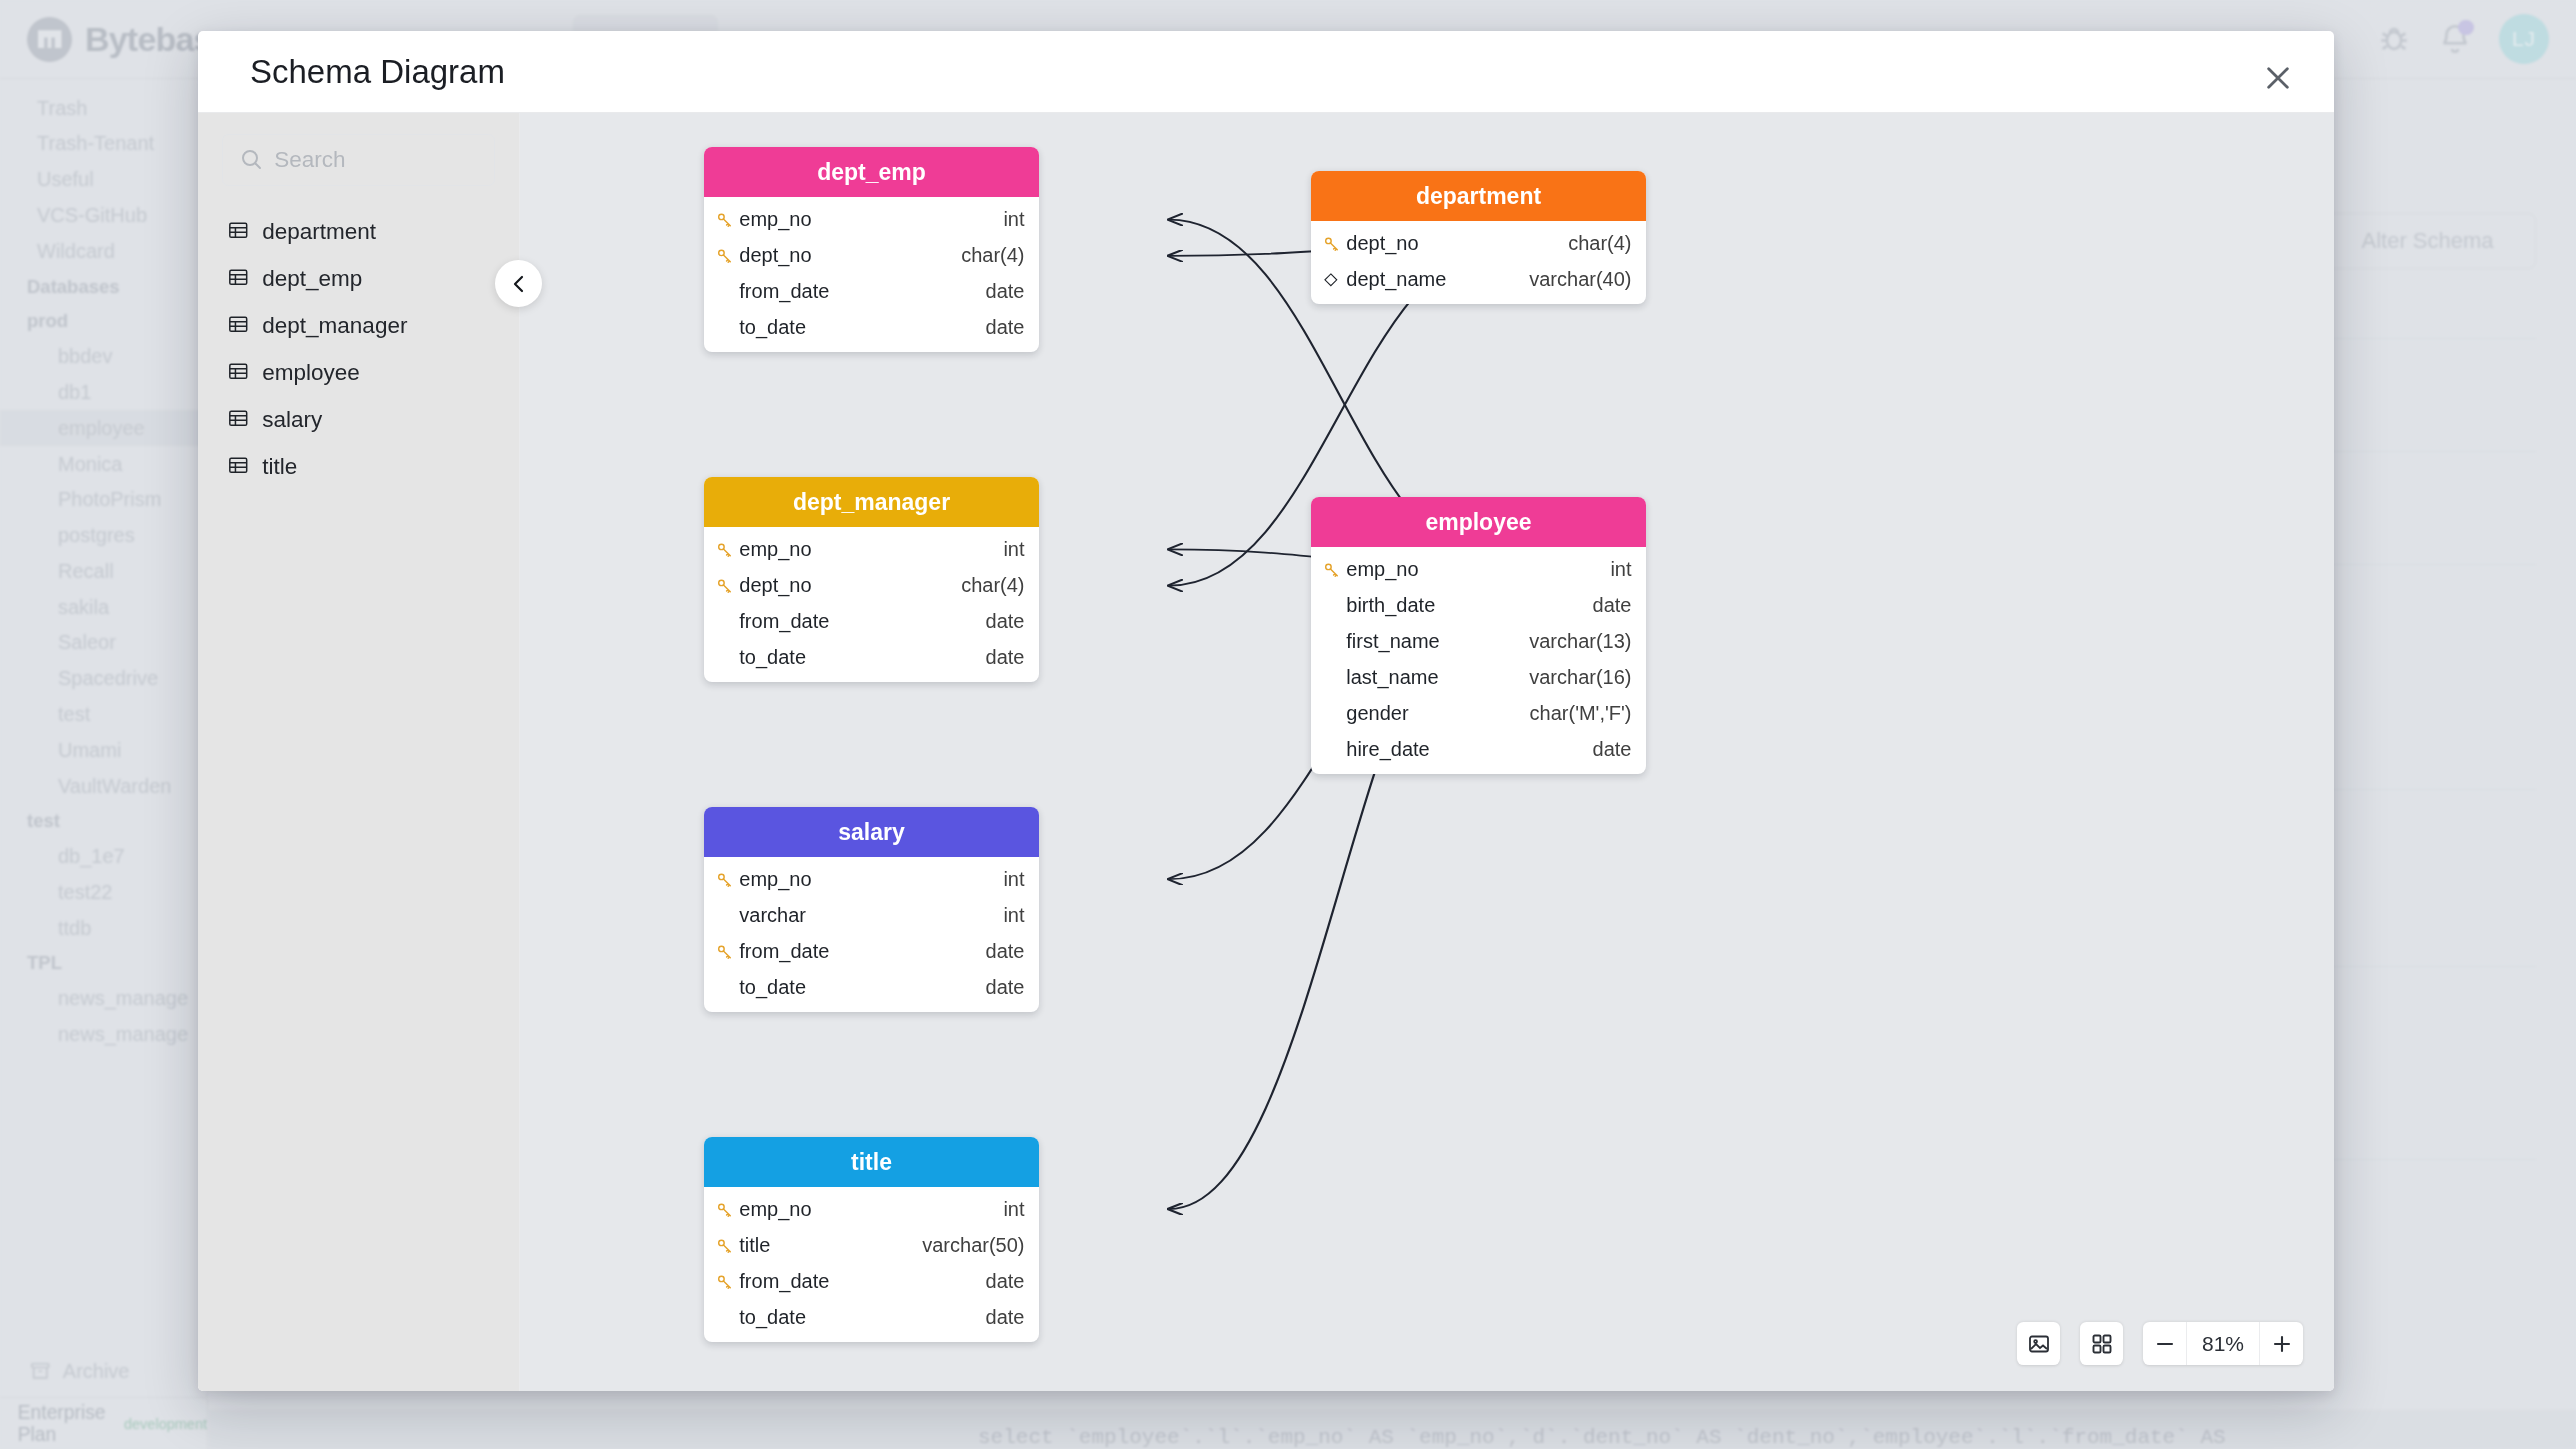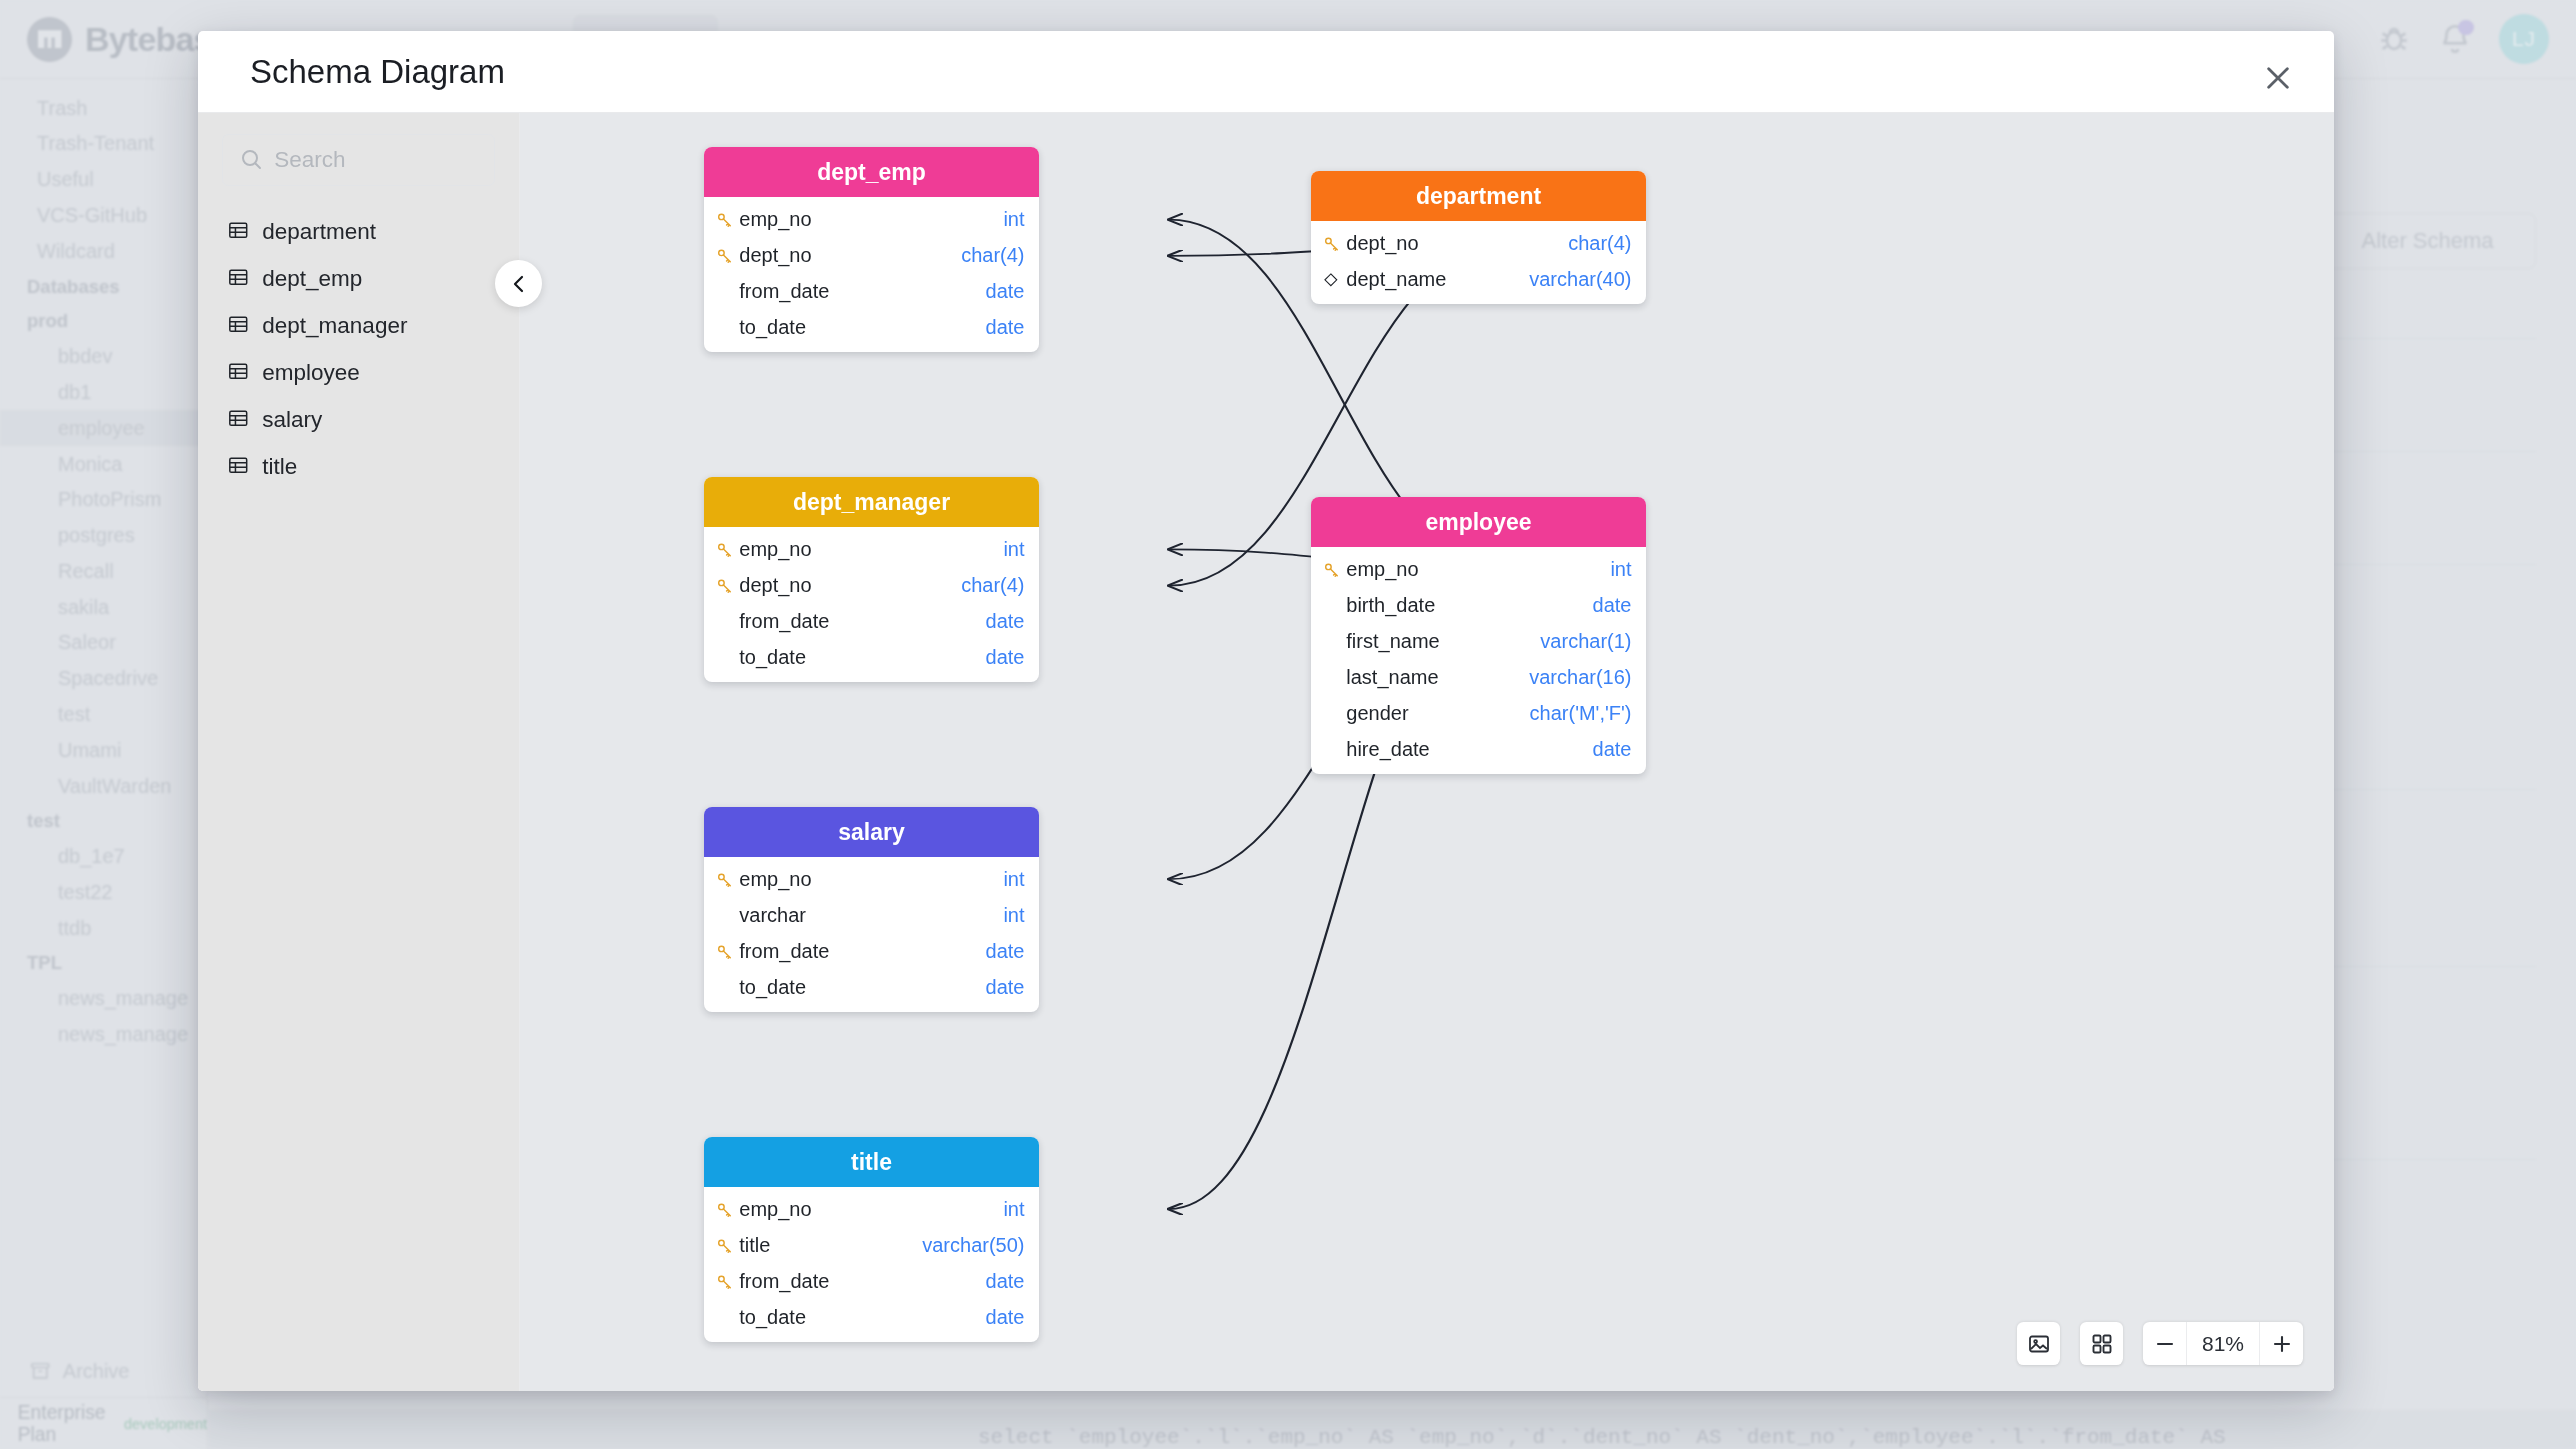--- a/index.html
+++ b/index.html
@@ -163,21 +163,21 @@
     height: 50px; display: flex; align-items: center; justify-content: center;
     color: #fff; font-size: 23px; font-weight: 700;
   }
   .node-body { padding: 4.8px 0 6.4px 0; }
   .col-row {
     display: flex; align-items: center;
     height: 36px; padding: 0 14.5px 0 11.3px; justify-content: center;
   }
   .col-icon { width: 24px; min-width: 24px; display: flex; align-items: center; }
   .col-name { font-size: 20px; color: #1f2329; }
-  .col-type { margin-left: auto; font-size: 20px; color: #3b82f6; }
+  .col-type { margin-left: auto; font-size: 20px; color: #404040; }
 
   
   #canvas-toolbar {
     position: absolute; right: 31px; bottom: 27px;
     display: flex; align-items: center; gap: 20px; z-index: 8;
   }
   .tool-btn {
     width: 43px; height: 43px; background: #fff; border-radius: 6.4px;
     display:flex; align-items:center; justify-content:center;
     box-shadow: 0 0.8px 3.2px rgba(0,0,0,.12); cursor: pointer; color:#2b2f36;
@@ -480,21 +480,21 @@
                 <span class="col-type">int</span>
               </div>
               <div class="col-row">
                 <span class="col-icon"></span>
                 <span class="col-name">birth_date</span>
                 <span class="col-type">date</span>
               </div>
               <div class="col-row">
                 <span class="col-icon"></span>
                 <span class="col-name">first_name</span>
-                <span class="col-type">varchar(1)</span>
+                <span class="col-type">varchar(13)</span>
               </div>
               <div class="col-row">
                 <span class="col-icon"></span>
                 <span class="col-name">last_name</span>
                 <span class="col-type">varchar(16)</span>
               </div>
               <div class="col-row">
                 <span class="col-icon"></span>
                 <span class="col-name">gender</span>
                 <span class="col-type">char('M','F')</span>

